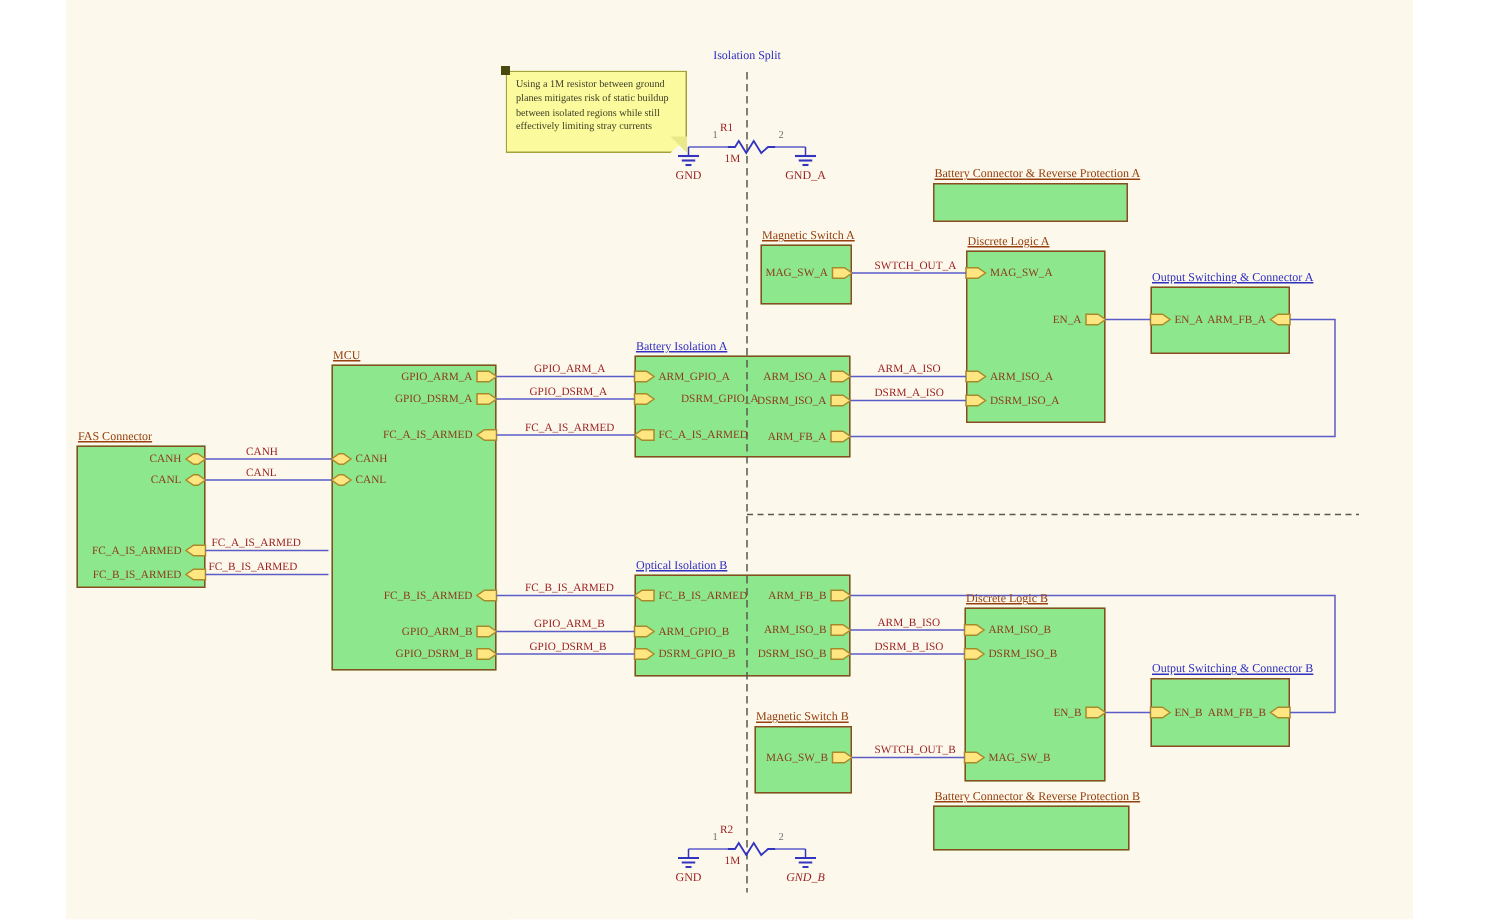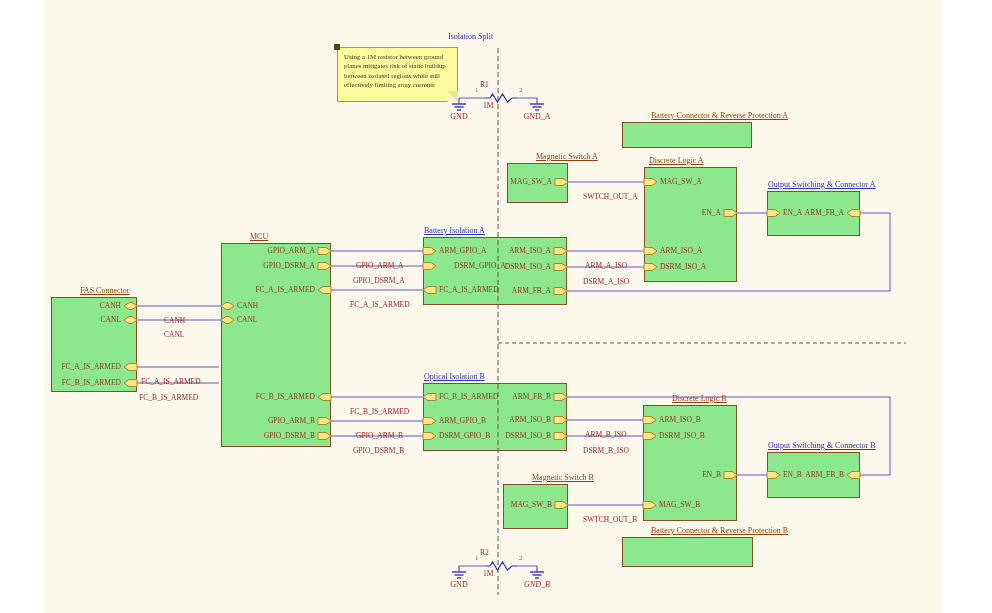--- a/index.html
+++ b/index.html
@@ -1,28 +1,28 @@
 <!DOCTYPE html>
 <html><head>
 <meta charset="utf-8">
 <style>
   html,body{margin:0;padding:0;background:#ffffff;}
   *{box-sizing:border-box;font-family:"Liberation Serif","DejaVu Serif",serif;}
   #canvas{position:relative;width:992px;height:613px;overflow:hidden;background:#ffffff;}
   #sheet{position:absolute;left:44px;top:0;width:898px;height:613px;background:#fcf8ec;}
   .block{position:absolute;border:1px solid #8a4d21;background:#8de88d;}
   .block-title{position:absolute;font-size:8px;line-height:9px;white-space:nowrap;text-decoration:underline;}
-  .block-title.brown{color:#96400f;margin-left:28px;}
+  .block-title.brown{color:#96400f;}
   .block-title.blue{color:#2f2fc0;}
   .pin-label{position:absolute;font-size:7.5px;line-height:8px;white-space:nowrap;color:#8d3a20;}
-  .net-label{position:absolute;font-size:7.5px;line-height:8px;white-space:nowrap;color:#9a1f1f;margin-top:20px;}
+  .net-label{position:absolute;font-size:7.5px;line-height:8px;white-space:nowrap;color:#9a1f1f;}
   .gnd-label{position:absolute;font-size:8px;line-height:8px;width:50px;text-align:center;color:#9a1f1f;}
   .ref-label,.val-label{position:absolute;font-size:7.5px;line-height:8px;white-space:nowrap;color:#9a1f1f;}
   .pin-num{position:absolute;font-size:7px;line-height:7px;color:#707070;}
-  .iso-title{position:absolute;left:448px;top:32px;width:100px;font-size:8px;color:#2f2fc0;white-space:nowrap;}
+  .iso-title{position:absolute;left:448px;top:32px;width:100px;text-align:center;font-size:8px;color:#2f2fc0;white-space:nowrap;}
   svg.layer{position:absolute;left:0;top:0;}
   #note{position:absolute;left:337px;top:47px;width:121px;height:55px;background:#fbfb9d;border:1px solid #a3a33c;
         clip-path:polygon(0 0,100% 0,100% calc(100% - 11px),calc(100% - 11px) 100%,0 100%);
         padding:4px 3px 0 6px;}
   #note .note-line{font-size:6.8px;line-height:9.4px;color:#3c3c28;white-space:nowrap;}
   #note-fold{position:absolute;left:447px;top:91px;width:0;height:0;
         border-style:solid;border-width:0 11px 11px 0;border-color:transparent #e9e98a transparent transparent;}
   #note-marker{position:absolute;left:334px;top:44px;width:6px;height:6px;background:#4a4a10;color:#fbfb9d;
         font-size:5px;line-height:6px;text-align:center;}
 </style>
@@ -154,21 +154,21 @@
       <div class="pin-label" style="top: 432px; right: 677px;">GPIO_DSRM_B</div>
       <div class="block-title blue" style="left: 424px; top: 226px;">Battery Isolation A</div>
       <div class="pin-label" style="top: 247px; left: 439px;">ARM_GPIO_A</div>
       <div class="pin-label" style="top: 262px; left: 454px;">DSRM_GPIO_A</div>
       <div class="pin-label" style="top: 286px; left: 439px;">FC_A_IS_ARMED</div>
       <div class="pin-label" style="top: 247px; right: 441px;">ARM_ISO_A</div>
       <div class="pin-label" style="top: 263px; right: 441px;">DSRM_ISO_A</div>
       <div class="pin-label" style="top: 287px; right: 441px;">ARM_FB_A</div>
       <div class="block-title brown" style="left: 508px; top: 152px;">Magnetic Switch A</div>
       <div class="pin-label" style="top: 178px; right: 440px;">MAG_SW_A</div>
-      <div class="block-title brown" style="left: 621px; top: 156px;">Discrete Logic A</div>
+      <div class="block-title brown" style="left: 645px; top: 156px;">Discrete Logic A</div>
       <div class="pin-label" style="top: 178px; left: 660px;">MAG_SW_A</div>
       <div class="pin-label" style="top: 247px; left: 660px;">ARM_ISO_A</div>
       <div class="pin-label" style="top: 263px; left: 660px;">DSRM_ISO_A</div>
       <div class="pin-label" style="top: 209px; right: 271px;">EN_A</div>
       <div class="block-title brown" style="left: 623px; top: 111px;">Battery Connector &amp; Reverse Protection A</div>
       <div class="block-title blue" style="left: 768px; top: 180px;">Output Switching &amp; Connector A</div>
       <div class="pin-label" style="top: 209px; left: 783px;">EN_A</div>
       <div class="pin-label" style="top: 209px; right: 148px;">ARM_FB_A</div>
       <div class="block-title blue" style="left: 424px; top: 372px;">Optical Isolation B</div>
       <div class="pin-label" style="top: 393px; left: 439px;">FC_B_IS_ARMED</div>

